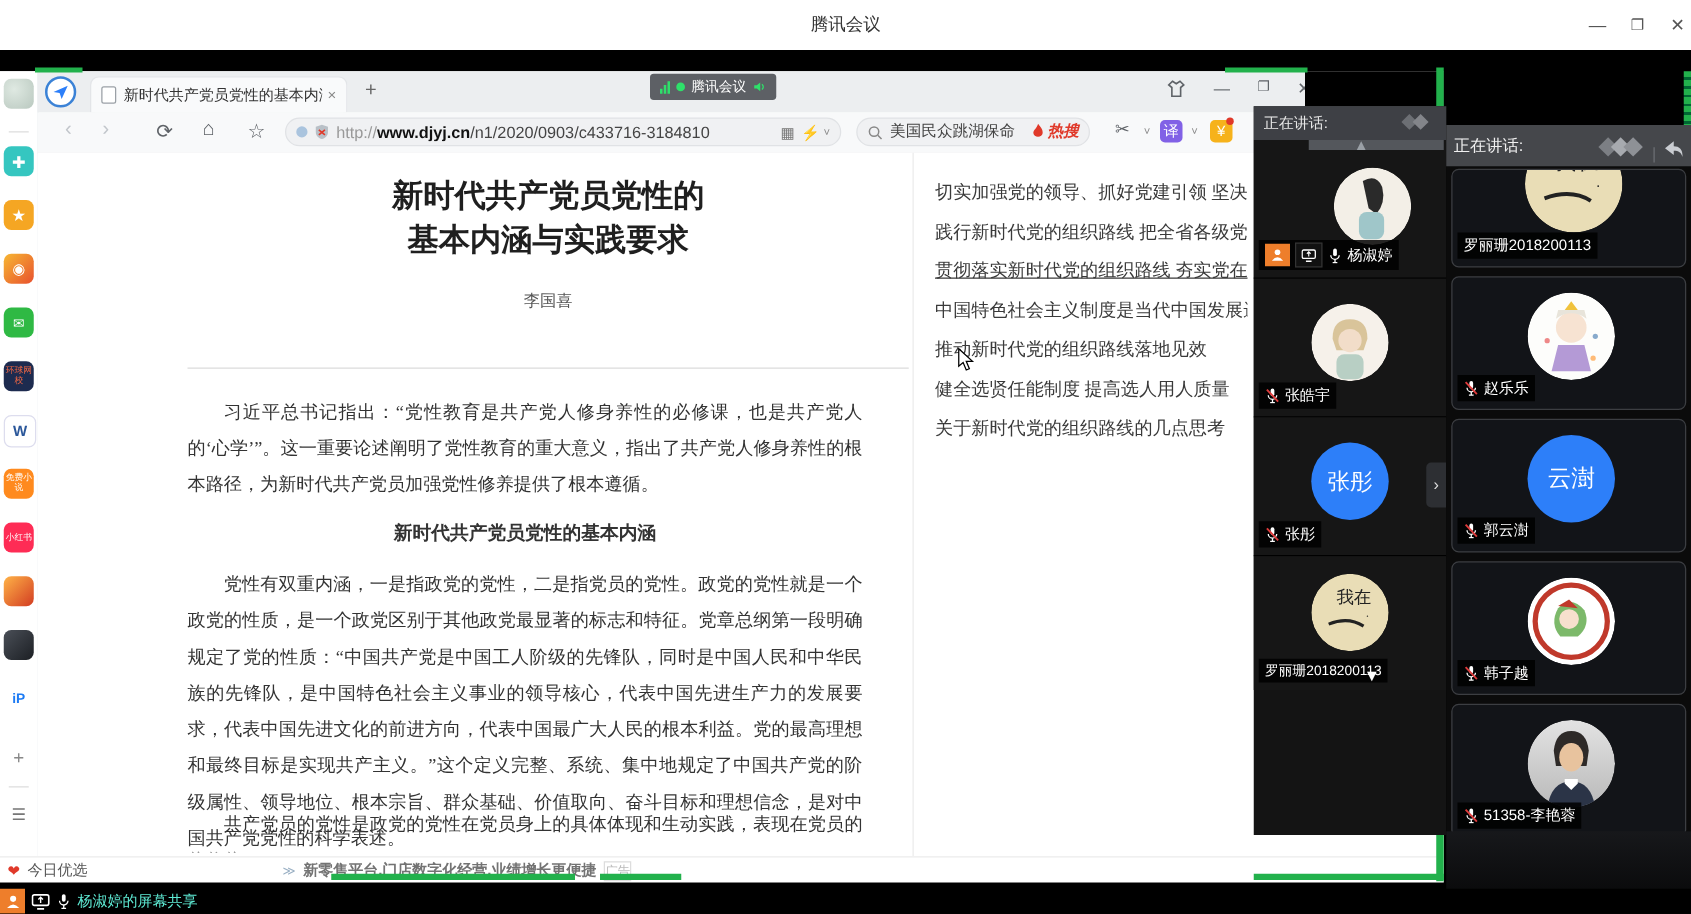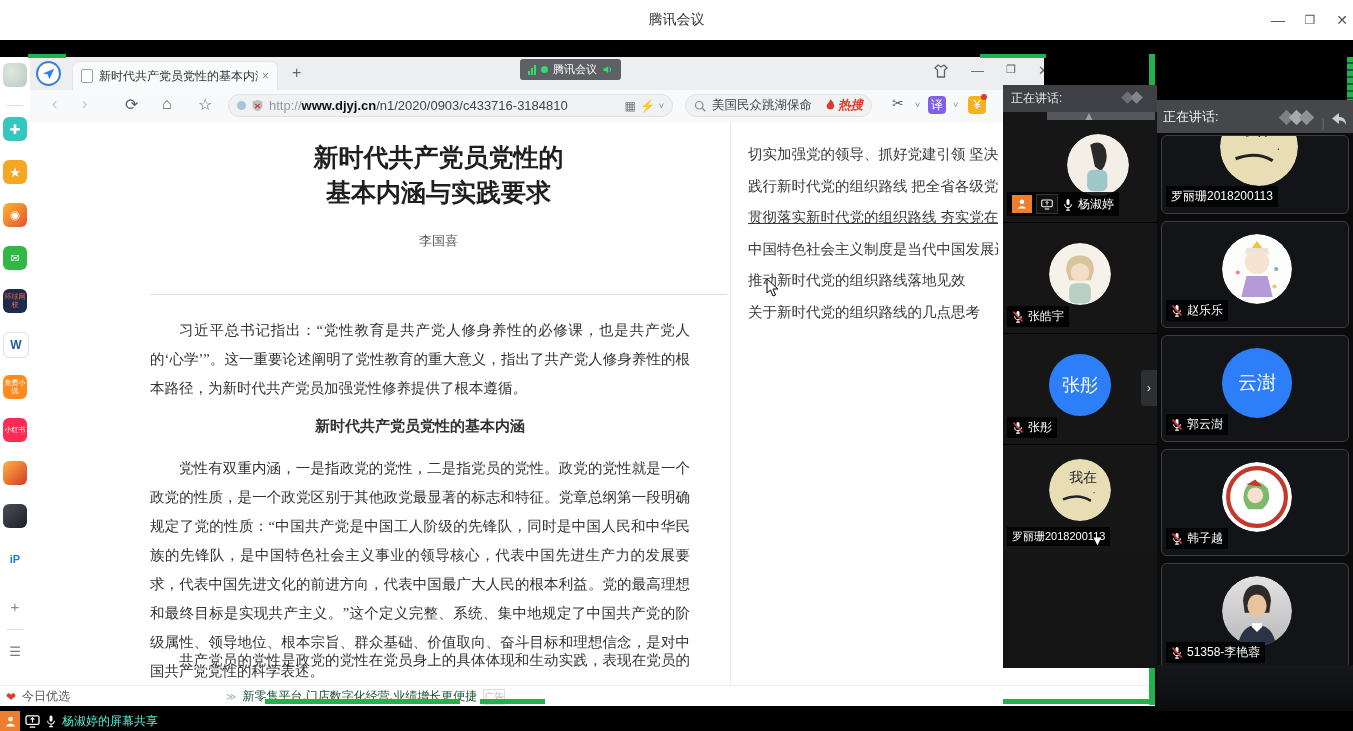--- a/index.html
+++ b/index.html
@@ -211,30 +211,31 @@
         <div class="sec-head" style="top:295px;">新时代共产党员党性的基本内涵</div>
         <div class="para" style="top:332px;">党性有双重内涵，一是指政党的党性，二是指党员的党性。政党的党性就是一个政党的性质，是一个政党区别于其他政党最显著的标志和特征。党章总纲第一段明确规定了党的性质：“中国共产党是中国工人阶级的先锋队，同时是中国人民和中华民族的先锋队，是中国特色社会主义事业的领导核心，代表中国先进生产力的发展要求，代表中国先进文化的前进方向，代表中国最广大人民的根本利益。党的最高理想和最终目标是实现共产主义。”这个定义完整、系统、集中地规定了中国共产党的阶级属性、领导地位、根本宗旨、群众基础、价值取向、奋斗目标和理想信念，是对中国共产党党性的科学表述。</div>
         <div class="para" style="top:524px;height:36px;overflow:hidden;">共产党员的党性是政党的党性在党员身上的具体体现和生动实践，表现在党员的信仰信</div>
         <div class="vline"></div>
         <div class="links">
           <div class="link">切实加强党的领导、抓好党建引领 坚决夺…</div>
           <div class="link">践行新时代党的组织路线 把全省各级党组…</div>
           <div class="link hover">贯彻落实新时代党的组织路线 夯实党在边…</div>
           <div class="link">中国特色社会主义制度是当代中国发展进步·</div>
           <div class="link">推动新时代党的组织路线落地见效</div>
+          <div class="link">健全选贤任能制度 提高选人用人质量</div>
           <div class="link">关于新时代党的组织路线的几点思考</div>
         </div>
       </div>
 
       <div class="abs statusbar">
         <div class="srow" style="left:6px;">
           <span style="color:#e0392a;font-size:12px;">❤</span>
           <span>今日优选</span>
           <span style="color:#9ab0c4;margin-left:150px;font-size:10px;">≫</span>
-          <span style="color:#14532d;">新零售平台,门店数字化经营,业绩增长更便捷</span>
+          <span style="color:#737373;font-weight:bold;">新零售平台,门店数字化经营,业绩增长更便捷</span>
           <span style="color:#bbb;font-size:10px;border:1px solid #ddd;padding:0 0;">广告</span>
         </div>
         <div class="srow" style="right:10px;gap:14px;color:#444;">
           <span style="display:flex;align-items:center;gap:4px;">
             <svg width="13" height="13" viewBox="0 0 16 16">
                 <rect x="1" y="1" width="14" height="14" rx="2" fill="none" stroke="#27b24a" stroke-width="1.6"></rect>
                 <path d="M6 4.5 L11.5 8 L6 11.5 Z" fill="#27b24a"></path>
               </svg>
             <span>我的视频</span>
           </span>

